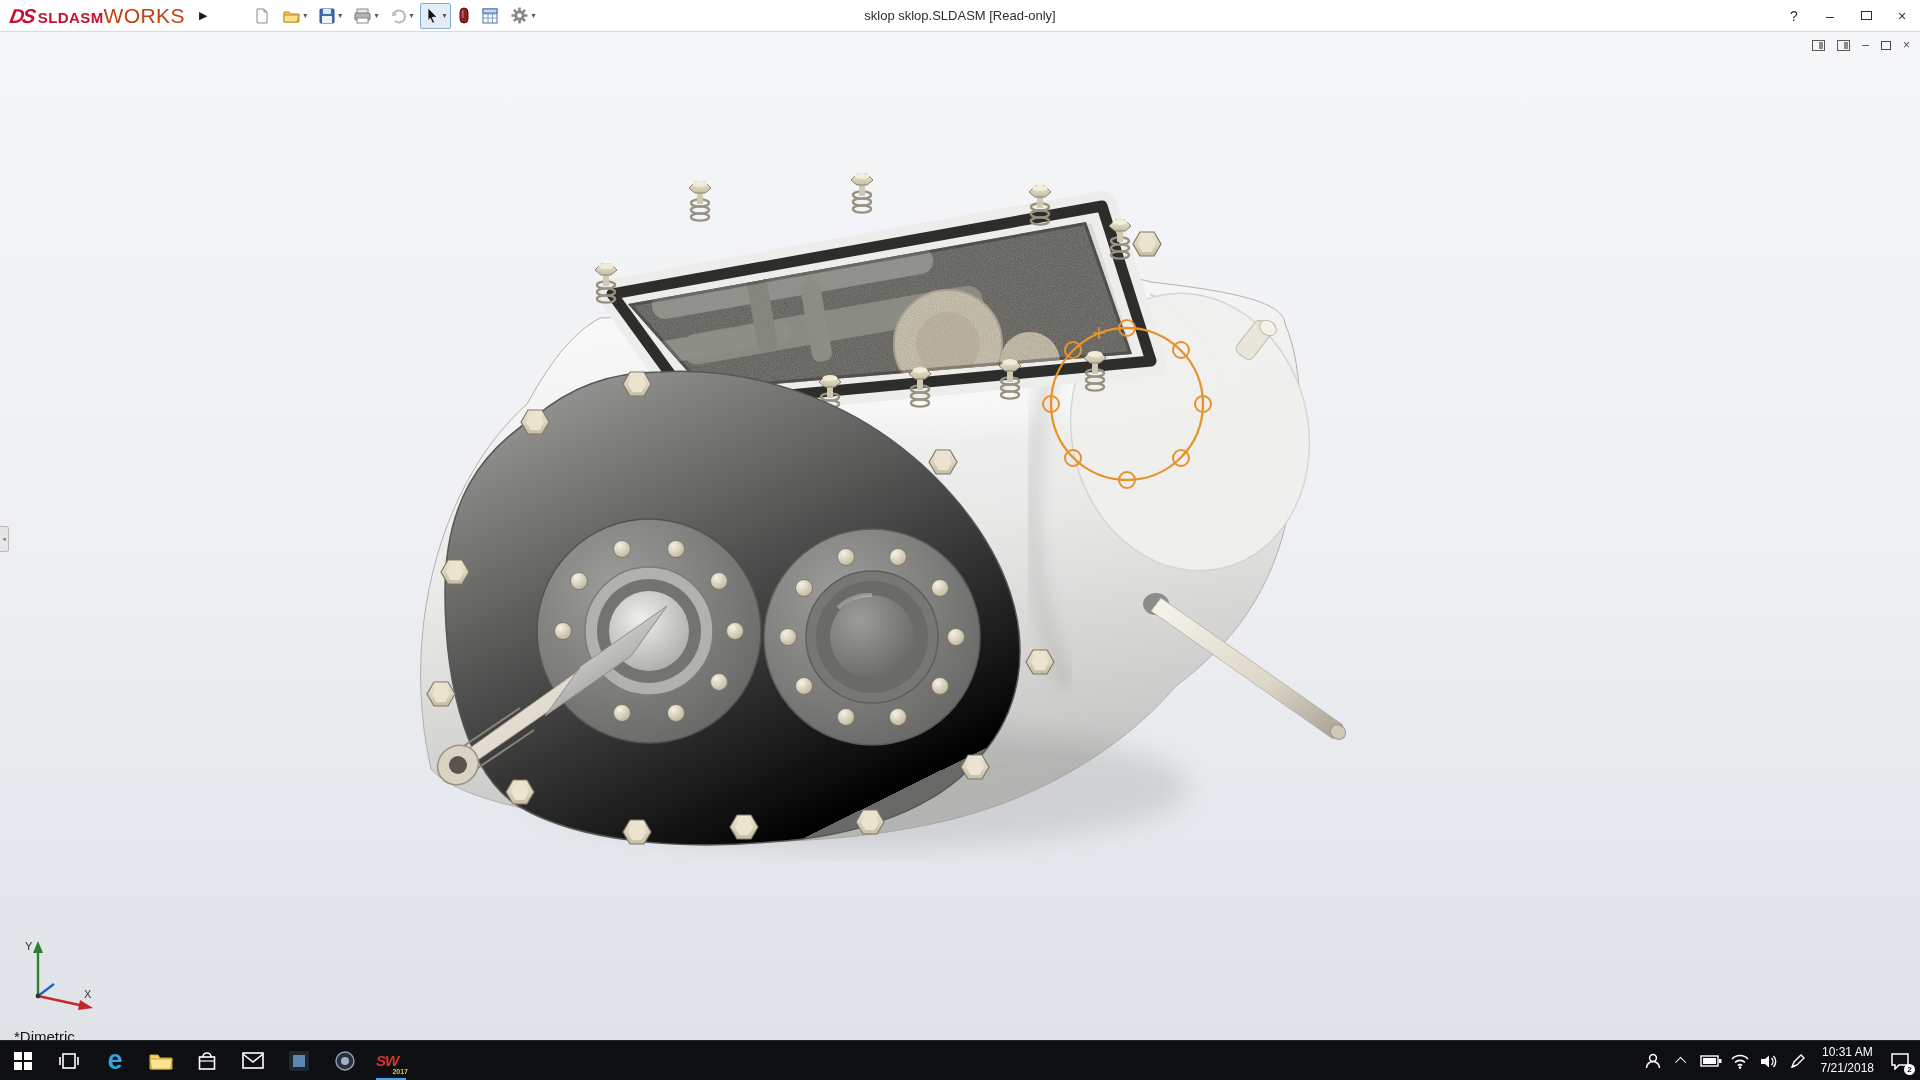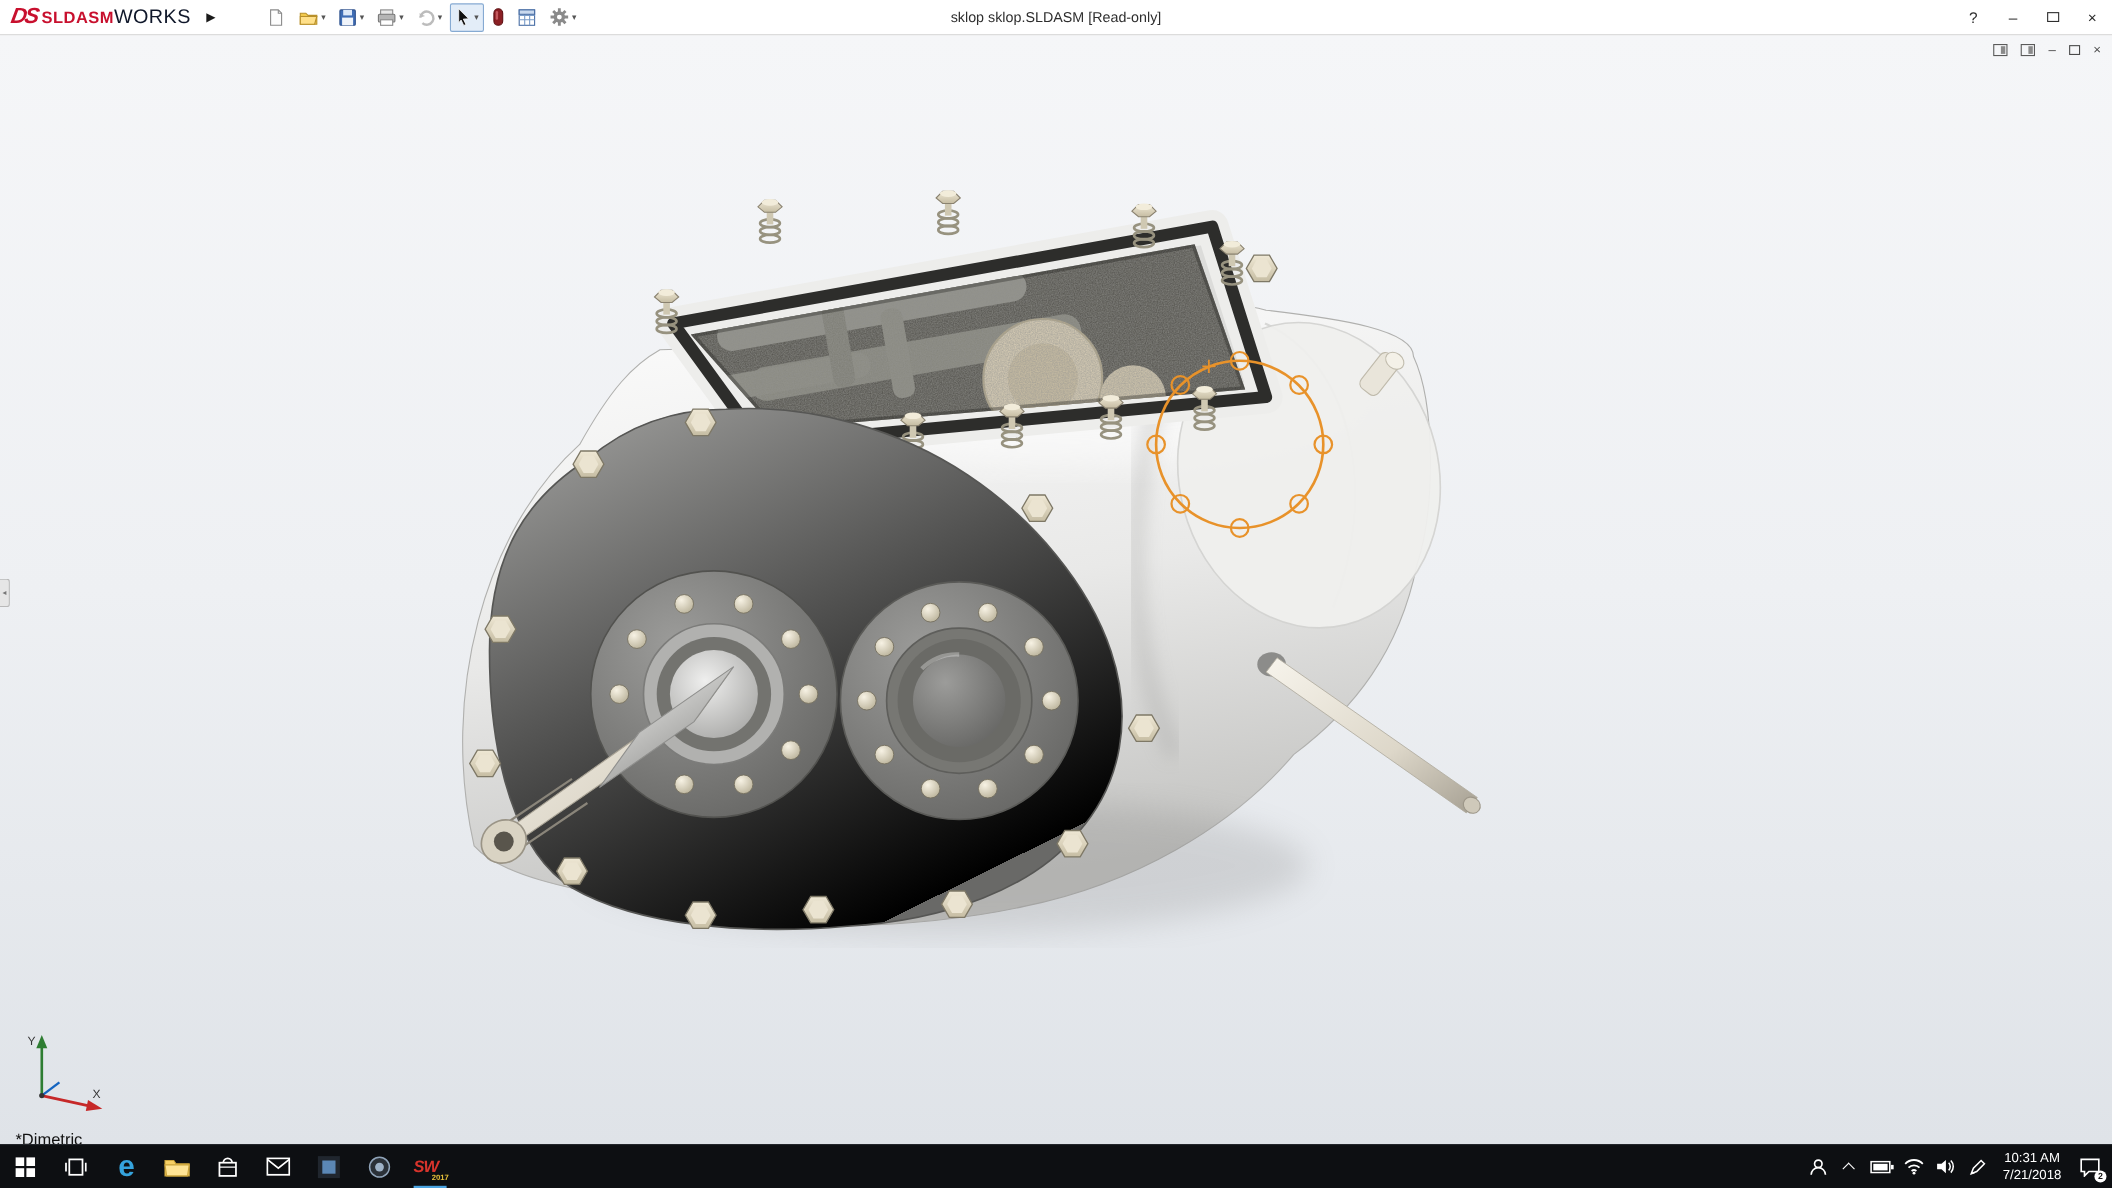--- a/index.html
+++ b/index.html
@@ -3,21 +3,21 @@
 <meta charset="utf-8">
 <style>
   *{margin:0;padding:0;box-sizing:border-box}
   html,body{width:1920px;height:1080px;overflow:hidden;font-family:"Liberation Sans",sans-serif;background:#e8eaed;position:relative}
 
   
   .titlebar{position:absolute;top:0;left:0;right:0;height:32px;background:#fff;border-bottom:1px solid #d9d9d9;display:flex;align-items:center;z-index:30}
   .logo{display:flex;align-items:baseline;margin-left:10px;cursor:default}
   .logo-mark{color:#c8102e;font-style:italic;font-weight:bold;font-size:20px;letter-spacing:-2px;transform:skewX(-10deg)}
   .logo-solid{color:#c8102e;font-weight:bold;font-size:15px;margin-left:4px;letter-spacing:.4px}
-  .logo-works{color:#0f172a;font-size:18px;letter-spacing:.4px}
+  .logo-works{color:#c2410c;font-size:21px;letter-spacing:.4px}
   .menu-arrow{color:#1a1a1a;font-size:11px;margin-left:14px}
   .tbgroup{display:flex;align-items:center;margin-left:42px;gap:3px}
   .tb{height:26px;display:flex;align-items:center;padding:0 4px;border-radius:2px}
   .tb svg{display:block}
   .dd{font-size:8px;color:#555;margin-left:2px}
   .pressed{border:1px solid #86aad2;background:#e3edf8}
   .wtitle{position:absolute;left:50%;transform:translateX(-50%);font-size:13px;color:#2e2e2e;white-space:nowrap}
   .wctrls{margin-left:auto;display:flex;align-items:center;height:100%}
   .wc{width:36px;height:100%;display:flex;align-items:center;justify-content:center;font-size:14px;color:#2e2e2e}
   .maxbox{width:11px;height:9px;border:1.6px solid #2e2e2e}
@@ -39,21 +39,21 @@
   .taskbar{position:absolute;bottom:0;left:0;right:0;height:40px;background:#0d0f12;display:flex;align-items:stretch;z-index:40;border-top:1px solid #23262b}
   .tbtn{width:46px;display:flex;align-items:center;justify-content:center;position:relative}
   .search{width:336px;background:#ffffff;display:flex;align-items:center;gap:9px;padding:0 10px;border:1px solid #7a7a7a}
   .search-input{border:none;outline:none;flex:1;font-size:14px;color:#333;background:transparent;font-family:"Liberation Sans",sans-serif}
   .search-input::placeholder{color:#555}
   .edge-e{font-size:27px;font-weight:bold;color:#35a3dc;line-height:1}
   .sw-tile{position:relative;width:30px;height:30px;display:flex;align-items:center;justify-content:flex-start}
   .sw-label{color:#d8342c;font-weight:bold;font-size:15px;font-style:italic;letter-spacing:-1px}
   .sw-year{position:absolute;right:-2px;bottom:1px;color:#e8c23a;font-size:7px;font-weight:bold}
   .active-underline{position:absolute;bottom:0;left:8px;right:8px;height:2px;background:#4aa3e0}
-  .tray{margin-left:auto;display:flex;align-items:center;padding-right:2px}
+  .tray{margin-left:auto;display:flex;padding-right:2px}
   .trayicon{width:29px;height:40px;display:flex;justify-content:center;align-items:center}
   .chev{width:8px;height:8px;border-left:1.6px solid #fff;border-top:1.6px solid #fff;transform:rotate(45deg) translateY(2px)}
   .clock{color:#fff;font-size:12px;text-align:center;line-height:1.3;padding:0 8px;align-self:center}
   .action{position:relative;width:36px;height:40px;display:flex;align-items:center;justify-content:center}
   .badge{position:absolute;right:3px;bottom:6px;background:#fff;color:#111;border-radius:50%;min-width:11px;height:11px;font-size:8px;display:flex;align-items:center;justify-content:center;font-weight:bold}
 </style>
 </head>
 <body>
 
 <div class="titlebar">

